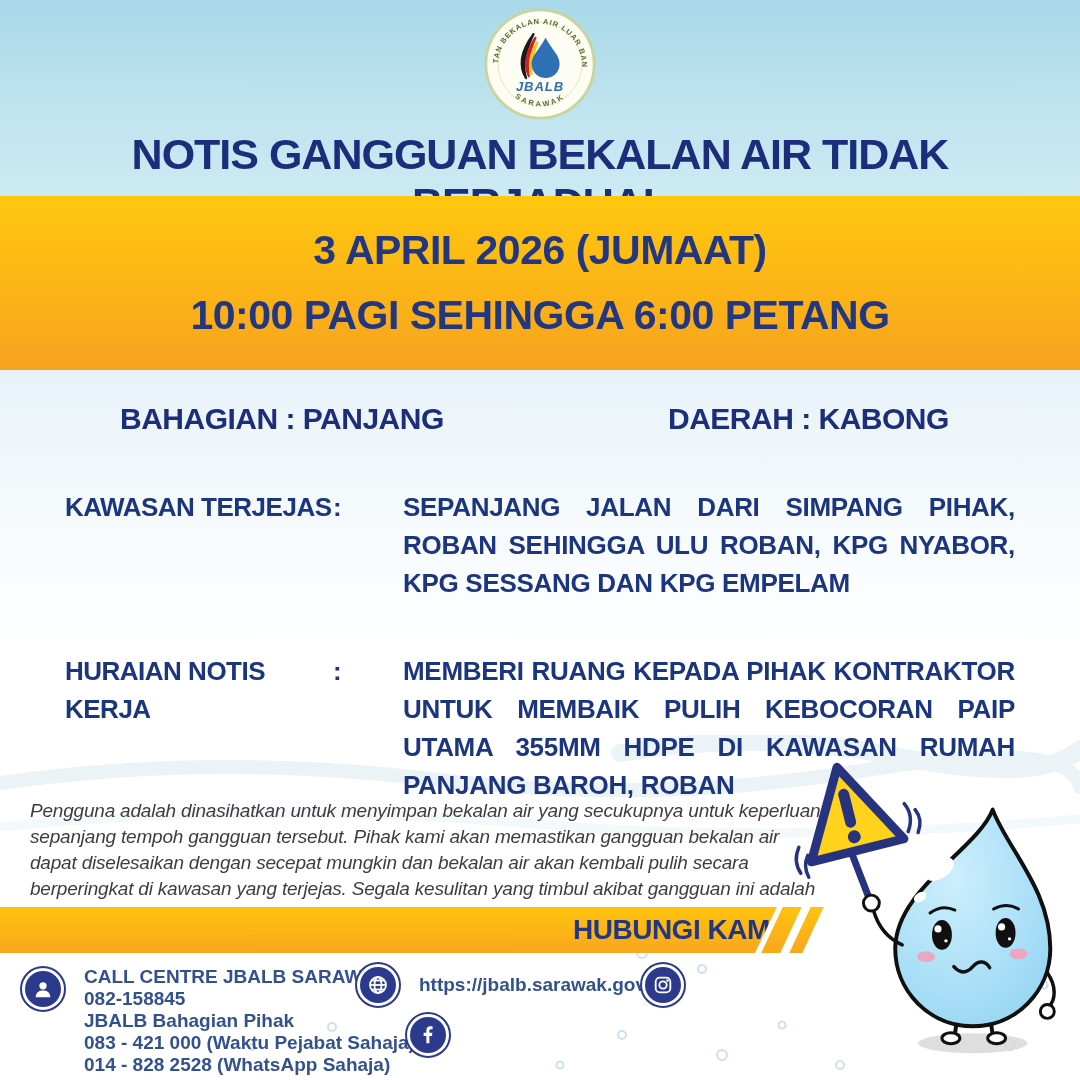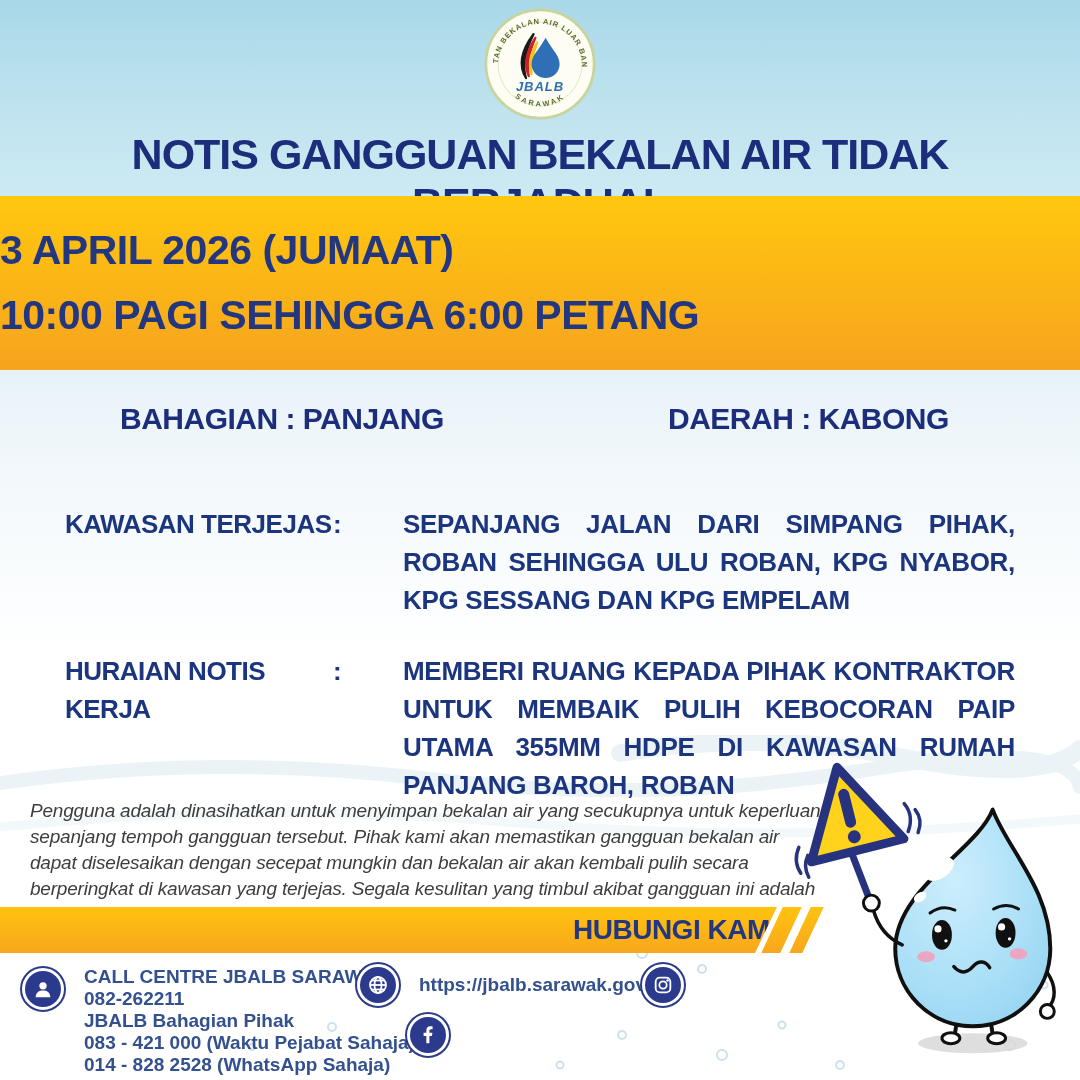--- a/index.html
+++ b/index.html
@@ -16,38 +16,38 @@
   .logo-badge{position:absolute; top:8px; left:50%; transform:translateX(-50%); width:112px; height:112px;}
   .page-title{
     position:absolute; top:130px; left:0; width:100%; margin:0;
     text-align:center; font-size:43px; font-weight:700; letter-spacing:-1px;
     color:#1c2e7b;
   }
   
   .sec-date{
     position:absolute; top:196px; left:0; width:1080px; height:174px;
     background:linear-gradient(180deg,#ffc70f 0%,#fbb417 55%,#f6a31f 100%);
-    display:flex; flex-direction:column; justify-content:center; gap:18px;
+    display:flex; flex-direction:column; align-items:center; justify-content:center; gap:18px;
     z-index:2;
   }
   .date-line{font-size:41px; font-weight:700; color:#233780; letter-spacing:-0.5px;}
   
   .sec-bodybg{
     position:absolute; top:370px; left:0; width:1080px; height:710px;
     background:linear-gradient(180deg,#e7f2f8 0%,#f2f8fb 14%,#ffffff 40%,#ffffff 100%);
     z-index:0;
   }
   
   .region-row{position:absolute; top:396px; left:0; width:1080px; height:46px; line-height:46px; z-index:2;}
   .region-item{position:absolute; font-size:30px; font-weight:700; color:#1c2e7b; letter-spacing:-0.5px; white-space:nowrap;}
   .region-bahagian{left:120px;}
   .region-daerah{left:668px;}
   
   .detail-row{position:absolute; left:65px; width:950px; display:flex; align-items:flex-start; z-index:2;}
-  .detail-row1{top:505px;}
+  .detail-row1{top:488px;}
   .detail-row2{top:652px;}
   .detail-label{width:268px; flex:none; font-size:26px; font-weight:700; color:#1c357f; letter-spacing:-0.5px; line-height:38px;}
   .detail-colon{width:70px; flex:none; font-size:26px; font-weight:700; color:#1c357f; line-height:38px;}
   .detail-value{
     flex:1; max-width:612px; font-size:26px; font-weight:700; color:#1c357f;
     line-height:38px; letter-spacing:-0.3px; text-align:justify;
   }
   
   .advisory{
     position:absolute; top:798px; left:30px; width:800px; margin:0;
@@ -179,21 +179,21 @@
       <div class="icon-ring">
         <div class="icon-core">
           <svg width="22" height="22" viewBox="0 0 24 24">
             <circle cx="12" cy="8.5" r="4" fill="#ffffff"></circle>
             <path d="M4,21 C4,15.5 8,13.5 12,13.5 C16,13.5 20,15.5 20,21 Z" fill="#ffffff"></path>
           </svg>
         </div>
       </div>
       <div>
         <div class="ftext">CALL CENTRE JBALB SARAWAK</div>
-        <div class="ftext">082-262211</div>
+        <div class="ftext">082-158845</div>
         <div class="ftext">JBALB Bahagian Pihak</div>
         <div class="ftext">083 - 421 000 (Waktu Pejabat Sahaja)</div>
         <div class="ftext">014 - 828 2528 (WhatsApp Sahaja)</div>
         <div class="fref">REF.NO: JBALB/BTG/APRIL (03)</div>
       </div>
     </div>
 
     <div class="frow frow-web">
       <div class="icon-ring">
         <div class="icon-core">

